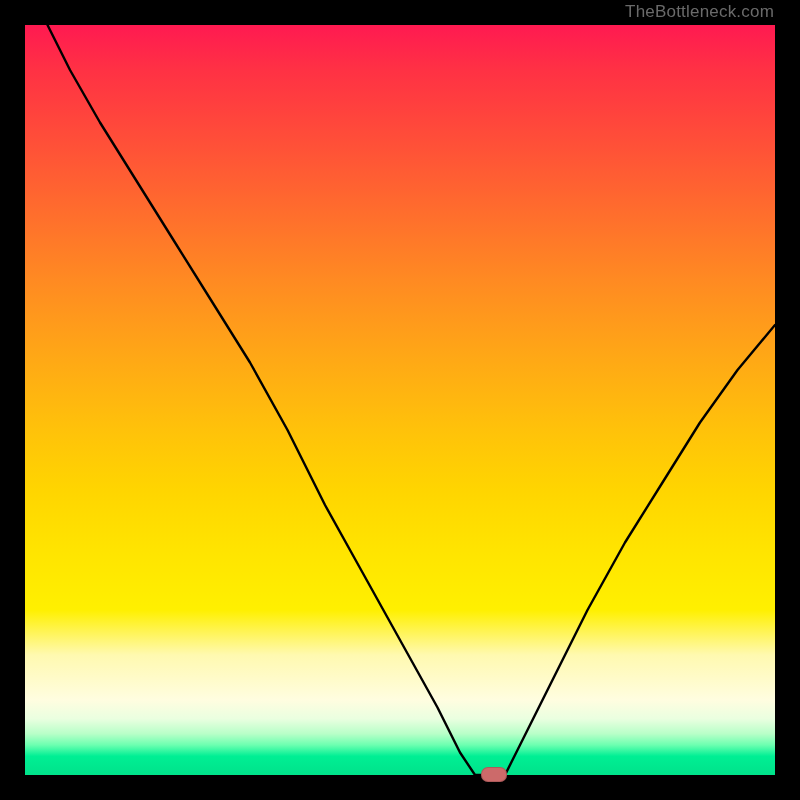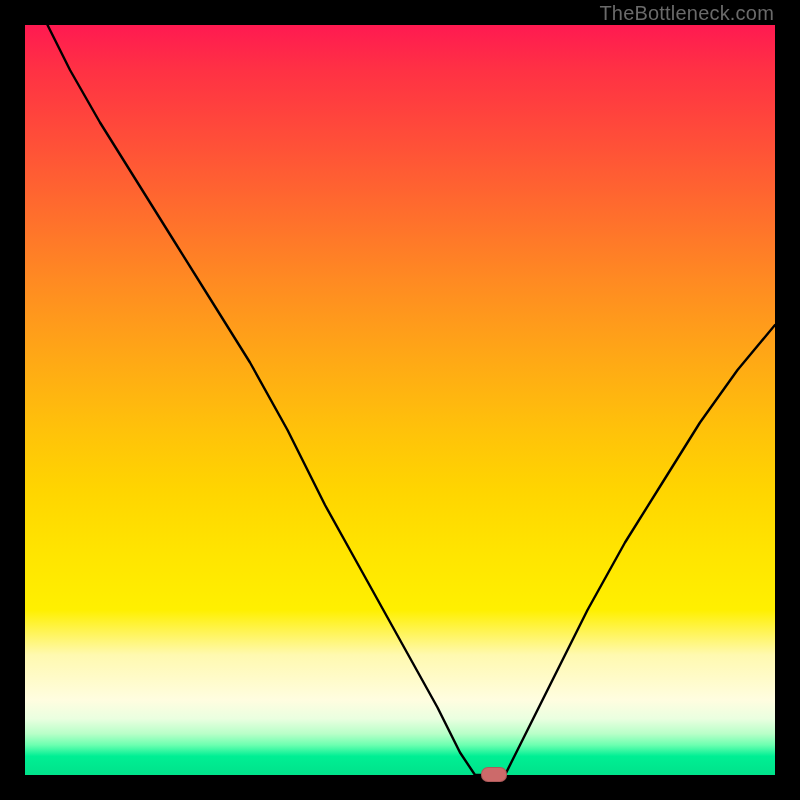--- a/index.html
+++ b/index.html
@@ -49,21 +49,21 @@
     left: 25px;
     top: 25px;
     width: 750px;
     height: 750px;
   }
   #watermark {
     position: absolute;
     top: 2px;
     right: 26px;
     color: #6a6a6a;
-    font-size: 20px;
+    font-size: 17px;
     letter-spacing: 0.2px;
     font-weight: 400;
   }
   #marker {
     position: absolute;
     width: 26px;
     height: 15px;
     border-radius: 7px;
     background: #cc6a6a;
     box-shadow: 0 0 0 1px rgba(0,0,0,0.15) inset;

